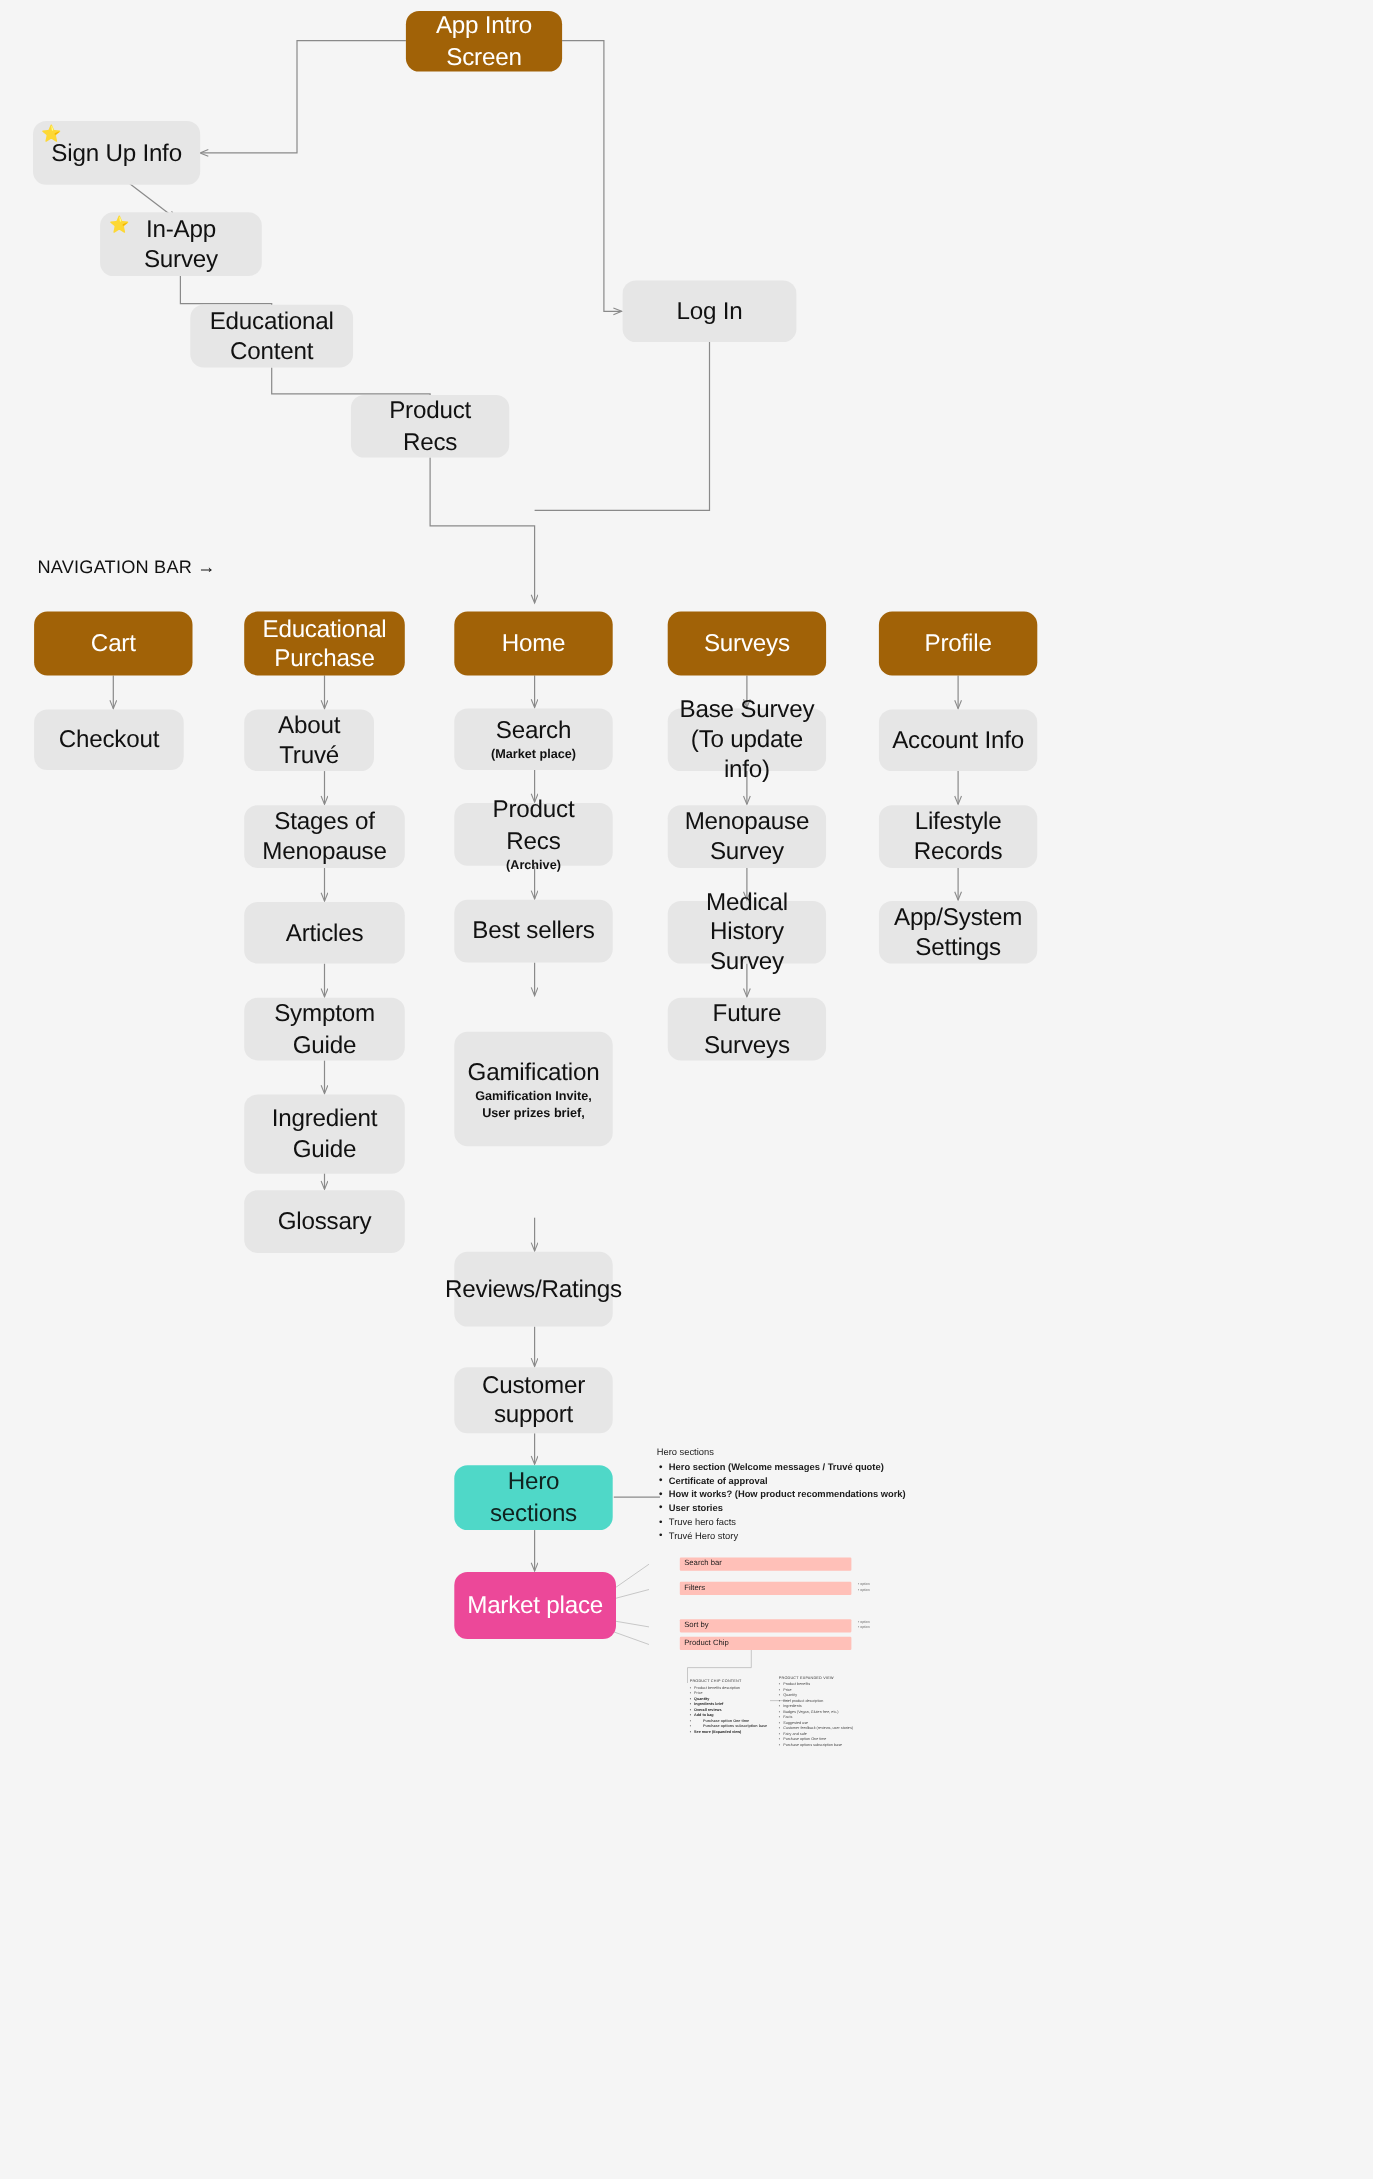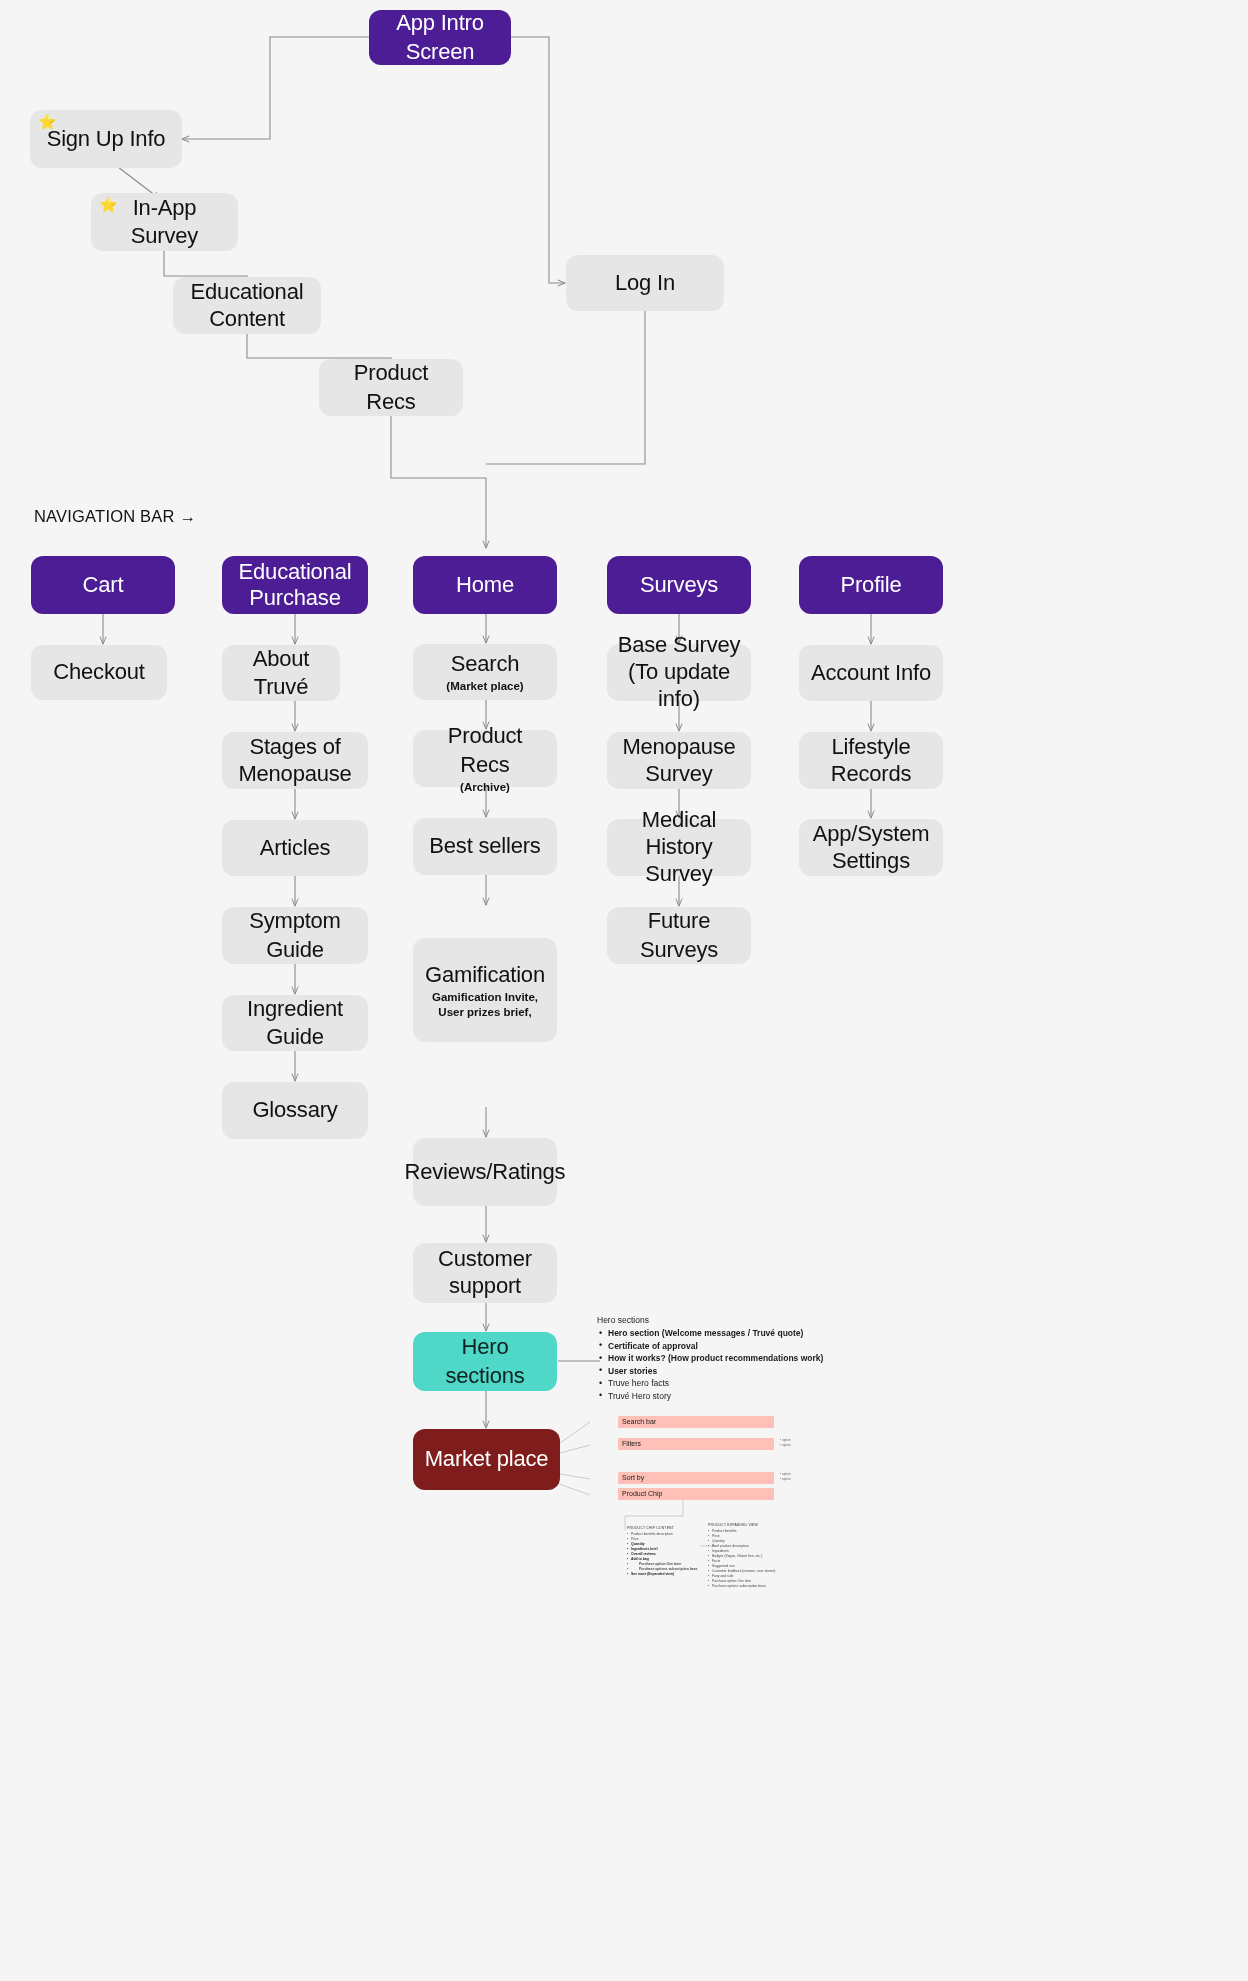--- a/index.html
+++ b/index.html
@@ -31,23 +31,23 @@
     flex-direction: column;
     align-items: center;
     justify-content: center;
     text-align: center;
     padding: 6px 10px;
     line-height: 1.28;
   }
   .node .title { font-size: 22px; font-weight: 400; letter-spacing: -0.2px; }
   .node .sub { font-size: 11.5px; font-weight: 600; margin-top: 1px; letter-spacing: 0px; }
   .n-grey  { background: #e6e6e6; color: #111111; }
-  .n-dark  { background: #4c1d95; color: #ffffff; }
+  .n-dark  { background: #a16207; color: #ffffff; }
   .n-teal  { background: #4fd8c8; color: #10221f; }
-  .n-blue  { background: #7f1d1d; color: #ffffff; }
+  .n-blue  { background: #ec4899; color: #ffffff; }
   .n-teal .title, .n-blue .title { font-weight: 500; }
 
   .star {
     position: absolute;
     left: 8px; top: 4px;
     font-size: 15px;
     line-height: 1;
     z-index: 4;
     color: #ffc400;
   }
@@ -234,21 +234,21 @@
   </div>
   <div class="node n-grey" style="left:222px; top:732px; width:146px; height:57px;">
     <span class="title" style="line-height:1.22;">Stages of Menopause</span>
   </div>
   <div class="node n-grey" style="left:222px; top:820px; width:146px; height:56px;">
     <span class="title">Articles</span>
   </div>
   <div class="node n-grey" style="left:222px; top:907px; width:146px; height:57px;">
     <span class="title">Symptom Guide</span>
   </div>
-  <div class="node n-grey" style="left:222px; top:995px; width:146px; height:56px;">
+  <div class="node n-grey" style="left:222px; top:995px; width:146px; height:72px;">
     <span class="title">Ingredient Guide</span>
   </div>
   <div class="node n-grey" style="left:222px; top:1082px; width:146px; height:57px;">
     <span class="title">Glossary</span>
   </div>
 
   <div class="node n-dark" style="left:413px; top:556px; width:144px; height:58px;">
     <span class="title">Home</span>
   </div>
   <div class="node n-grey" style="left:413px; top:644px; width:144px; height:56px;">

